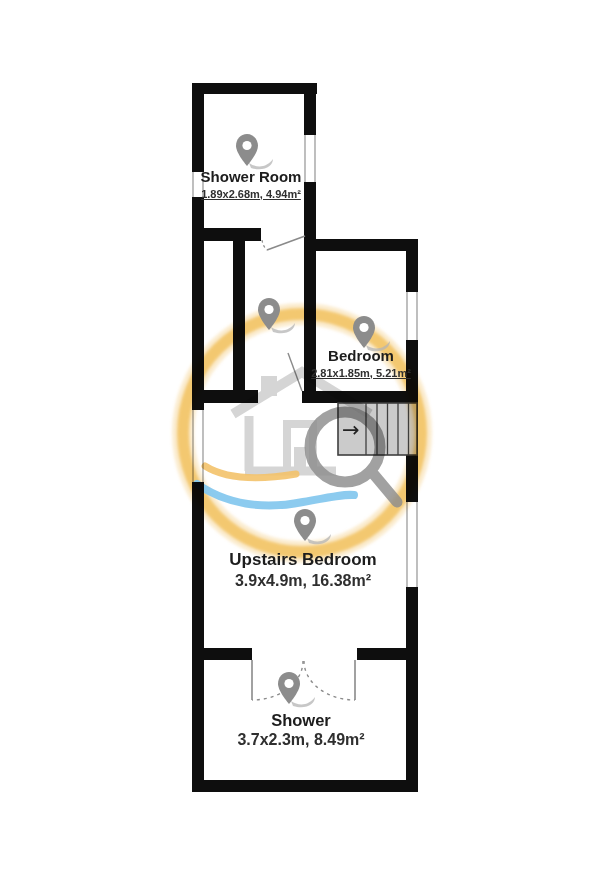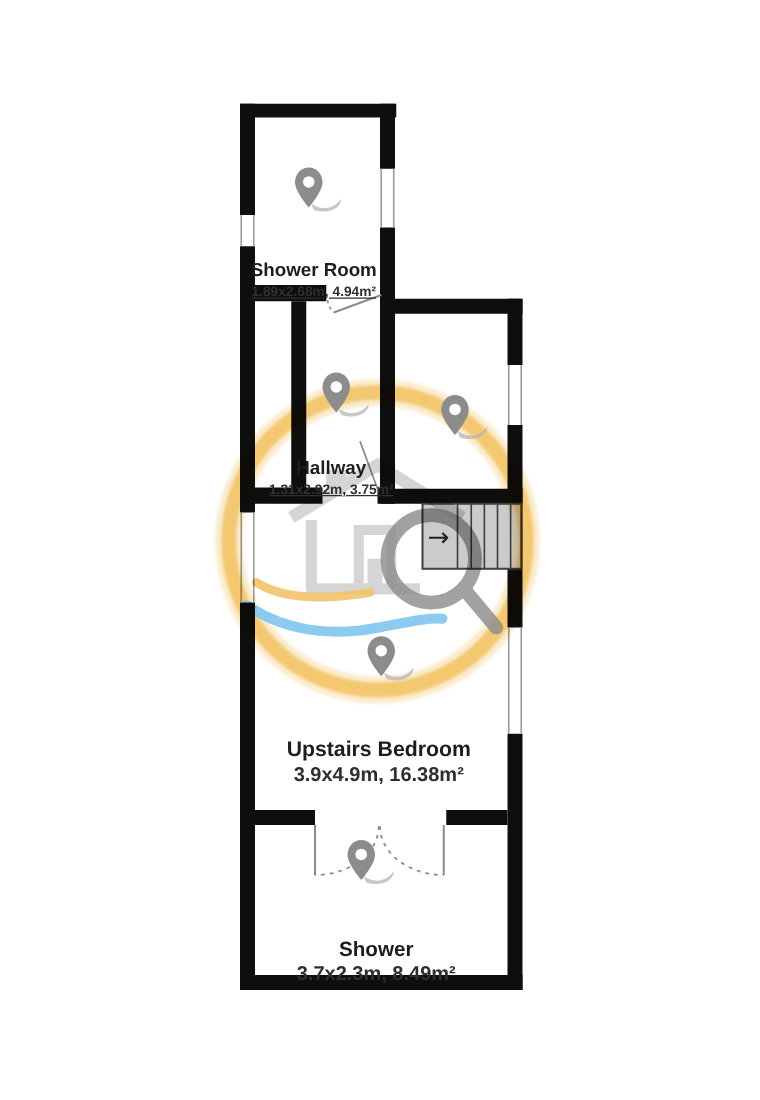--- a/index.html
+++ b/index.html
@@ -3,21 +3,21 @@
 <meta charset="utf-8">
 <style>
   html,body{margin:0;padding:0;background:#ffffff;}
   #canvas{
     position:relative;width:608px;height:880px;background:#ffffff;overflow:hidden;
     font-family:"Liberation Sans","DejaVu Sans",sans-serif;
   }
   #plan-svg,#watermark-svg{position:absolute;left:0;top:0;}
   #watermark-svg{mix-blend-mode:multiply;}
   .pin{position:absolute;width:48px;height:40px;}
-  .label{position:absolute;transform:translateX(-50%);text-align:center;white-space:nowrap;color:var(--c-text,#1d1d1d);margin-top:40px;}
+  .label{position:absolute;transform:translateX(-50%);text-align:center;white-space:nowrap;color:var(--c-text,#1d1d1d);}
   .room-name{font-weight:bold;line-height:1.1;}
   .room-name.size-s{font-size:15px;}
   .room-name.size-m{font-size:16.5px;}
   .room-name.size-l{font-size:17px;}
   .room-dims{font-weight:bold;color:var(--c-dim_text,#2f2f2f);margin-top:2px;}
   .room-dims.size-s{font-size:11px;text-decoration:underline;}
   .room-dims.size-m{font-size:16px;}
 </style>
 </head>
 <body>
@@ -146,25 +146,25 @@
     </svg>
   <svg class="pin" style="left:272px;top:670px">
       <use href="#pin"></use>
     </svg>
 
   <div class="label" style="left:251px;top:169px">
     <div class="room-name size-s">Shower Room</div>
     <div class="room-dims size-s">1.89x2.68m, 4.94m²</div>
   </div>
 
-  <div class="label" style="left:265px;top:327px">
-    <div class="room-name size-s">Hallway</div>
-    <div class="room-dims size-s">1.31x2.92m, 3.75m²</div>
+
+  <div class="label" style="left:361px;top:348px">
+    <div class="room-name size-s">Bedroom</div>
+    <div class="room-dims size-s">2.81x1.85m, 5.21m²</div>
   </div>
-
 
   <div class="label" style="left:303px;top:551px">
     <div class="room-name size-l">Upstairs Bedroom</div>
     <div class="room-dims size-m">3.9x4.9m, 16.38m²</div>
   </div>
 
   <div class="label" style="left:301px;top:711px">
     <div class="room-name size-m">Shower</div>
     <div class="room-dims size-m">3.7x2.3m, 8.49m²</div>
   </div>

